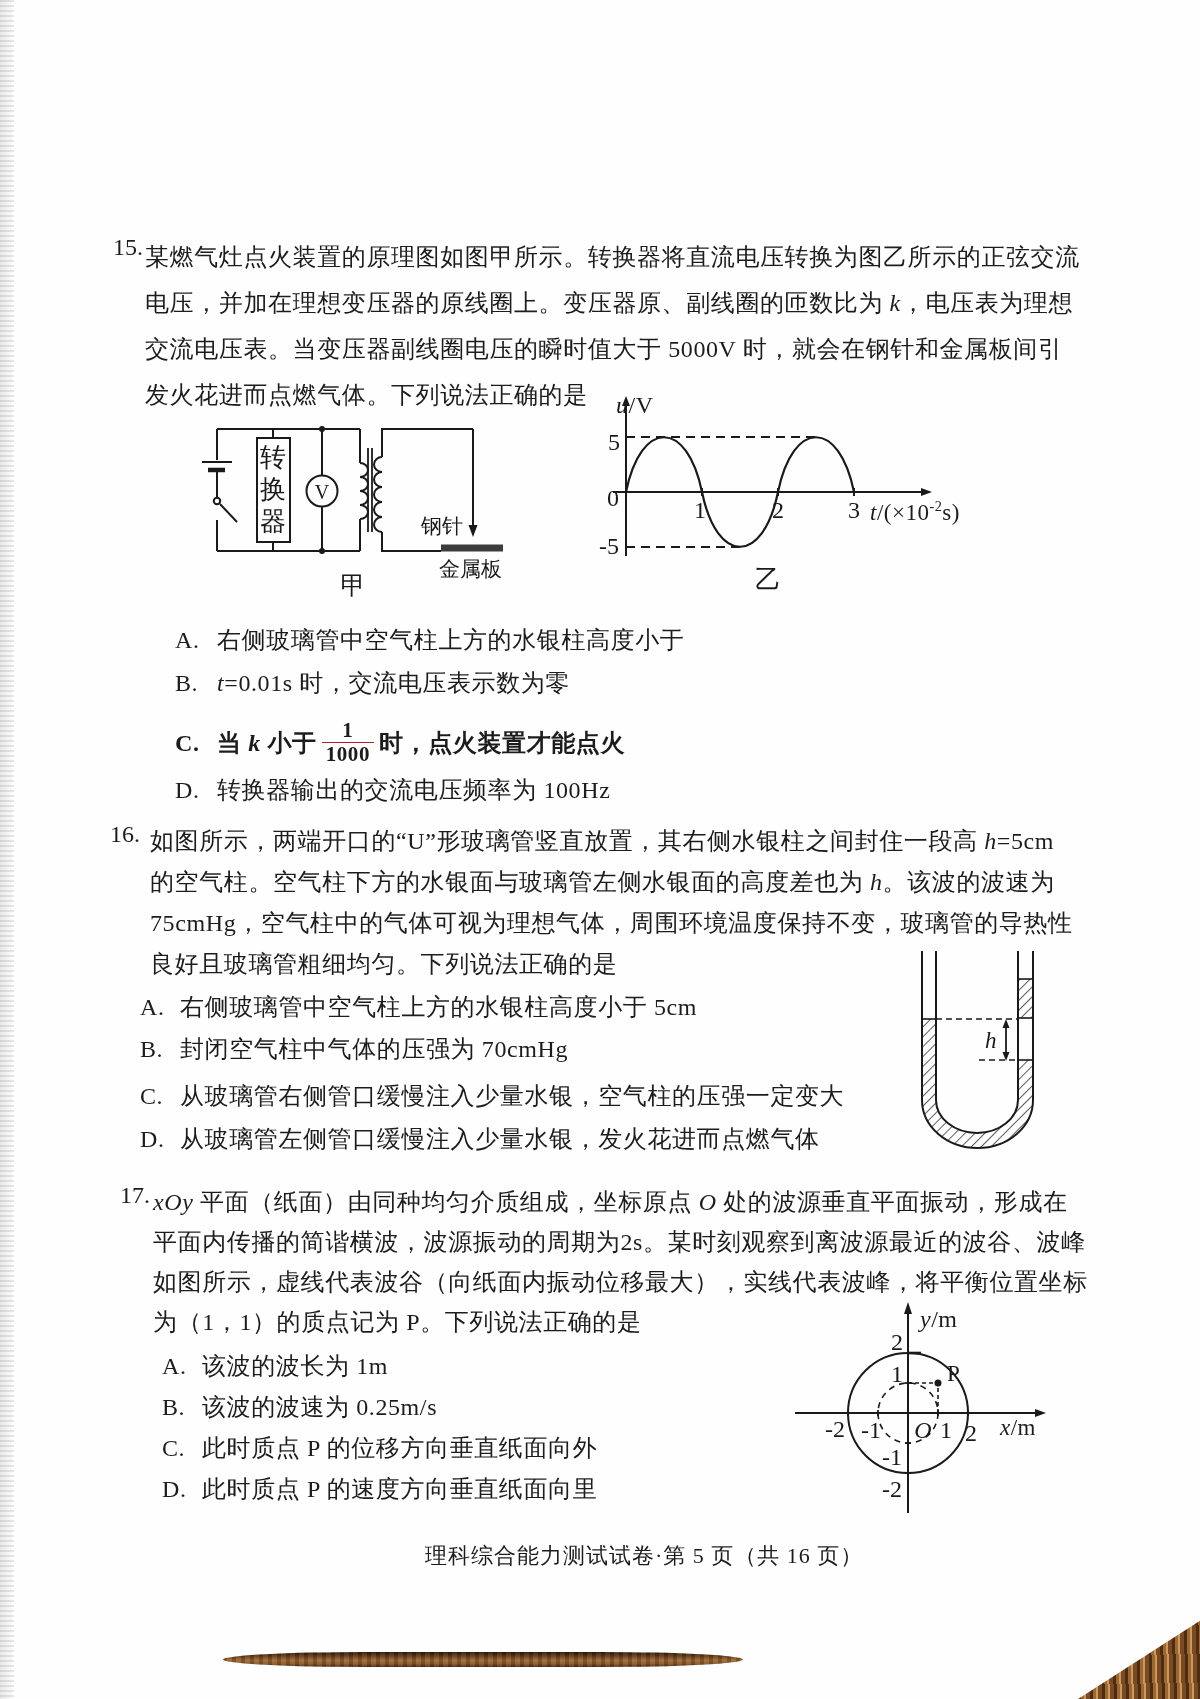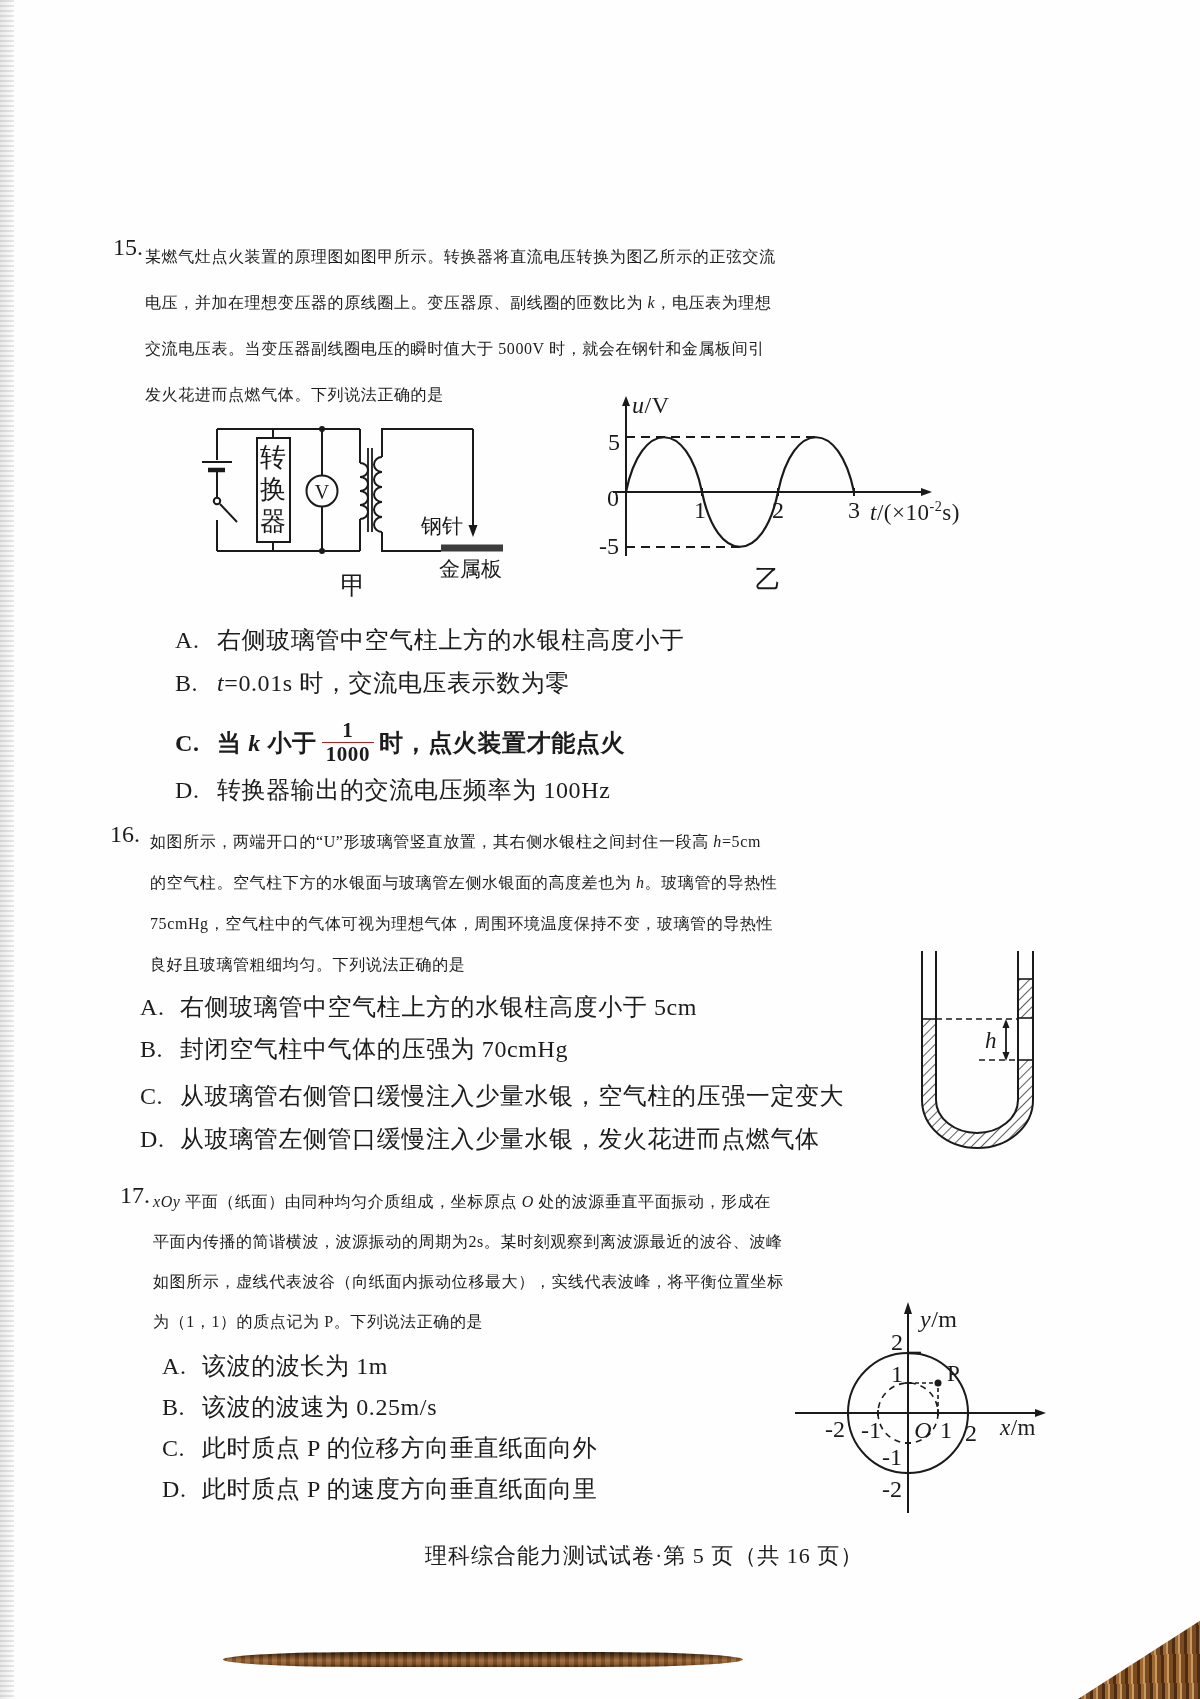--- a/index.html
+++ b/index.html
@@ -3,21 +3,21 @@
 <meta charset="utf-8">
 <style>
   html,body{margin:0;padding:0;background:#e8e8e8;}
   .page{position:relative;width:1200px;height:1699px;background:#fefefe;margin:0 auto;overflow:hidden;
         font-family:"Liberation Serif","DejaVu Serif",serif;color:#1c1c1c;}
   .scan-edge{position:absolute;left:0;top:0;width:14px;height:1699px;
     background:repeating-linear-gradient(to bottom,rgba(110,110,118,.16) 0 2px,rgba(255,255,255,0) 2px 5px),
                linear-gradient(to right,rgba(90,90,95,.14),rgba(255,255,255,0));}
   .qblock{position:absolute;white-space:nowrap;}
   .qnum{position:absolute;top:0;font-size:24px;}
-  .qline{font-size:16px;letter-spacing:.6px;}
+  .qline{font-size:24px;letter-spacing:.6px;}
   .lh46 .qline{line-height:46px;}
   .lh41 .qline{line-height:41px;}
   .lh40 .qline{line-height:40px;}
   .opt{position:absolute;white-space:nowrap;font-size:24px;letter-spacing:.6px;}
   .olabel{display:inline-block;}
   .w42{width:42px;}.w40{width:40px;}
   .it{font-style:italic;}
   sup{font-size:.62em;}
   .frac{display:inline-flex;flex-direction:column;text-align:center;vertical-align:middle;
         font-size:21px;line-height:1.1;margin:0 5px;position:relative;top:-3px;}
@@ -119,21 +119,21 @@
       <path d="M71,134 C86,61 132,61 147,134 C162,207 208,207 223,134 C238,61 284,61 299,134" stroke-width="2.2"></path>
     </g>
     <text x="65" y="92" font-size="24" text-anchor="end">5</text>
     <text x="64" y="148" font-size="24" text-anchor="end">0</text>
     <text x="64" y="196" font-size="24" text-anchor="end">-5</text>
     <text x="145" y="160" font-size="24" text-anchor="middle">1</text>
     <text x="223" y="160" font-size="24" text-anchor="middle">2</text>
     <text x="299" y="160" font-size="24" text-anchor="middle">3</text>
     <text x="213" y="230" font-size="26" text-anchor="middle">乙</text>
   </svg>
-  <div class="figlabel" style="left:632px;top:392px;font-size:24px;"><span class="it">u</span><span>/V</span></div>
+  <div class="figlabel" style="left:616px;top:392px;font-size:24px;"><span class="it">u</span><span>/V</span></div>
   <div class="figlabel" style="left:870px;top:498px;"><span class="it">t</span><span>/(×10</span><sup>-2</sup><span>s)</span></div>
 
   <div class="opt" style="left:175px;top:624px;">
     <span class="olabel w42">A.</span><span><span>右侧玻璃管中空气柱上方的水银柱高度小于</span></span>
   </div>
   <div class="opt" style="left:175px;top:667px;">
     <span class="olabel w42">B.</span><span><span class="it">t</span><span>=0.01s 时，交流电压表示数为零</span></span>
   </div>
   <div class="opt" style="left:175px;top:722px;font-weight:bold;">
     <span class="olabel w42">C.</span><span><span>当 </span><span class="it">k</span><span> 小于</span><span class="frac">
@@ -141,21 +141,21 @@
           <span class="fden">1000</span>
         </span><span>时，点火装置才能点火</span></span>
   </div>
   <div class="opt" style="left:175px;top:774px;">
     <span class="olabel w42">D.</span><span><span>转换器输出的交流电压频率为 100Hz</span></span>
   </div>
 
   <div class="qblock lh41" style="left:150px;top:821px;">
     <div class="qnum" style="left:-40px;">16.</div>
     <div class="qline"><span>如图所示，两端开口的“U”形玻璃管竖直放置，其右侧水银柱之间封住一段高 </span><span class="it">h</span><span>=5cm</span></div>
-    <div class="qline"><span>的空气柱。空气柱下方的水银面与玻璃管左侧水银面的高度差也为 </span><span class="it">h</span><span>。玻璃管的导热性</span></div>
+    <div class="qline"><span>的空气柱。空气柱下方的水银面与玻璃管左侧水银面的高度差也为 </span><span class="it">h</span><span>。该波的波速为</span></div>
     <div class="qline"><span>75cmHg，空气柱中的气体可视为理想气体，周围环境温度保持不变，玻璃管的导热性</span></div>
     <div class="qline"><span>良好且玻璃管粗细均匀。下列说法正确的是</span></div>
   </div>
 
   <div class="opt" style="left:140px;top:991px;">
     <span class="olabel w40">A.</span><span><span>右侧玻璃管中空气柱上方的水银柱高度小于 5cm</span></span>
   </div>
   <div class="opt" style="left:140px;top:1033px;">
     <span class="olabel w40">B.</span><span><span>封闭空气柱中气体的压强为 70cmHg</span></span>
   </div>

